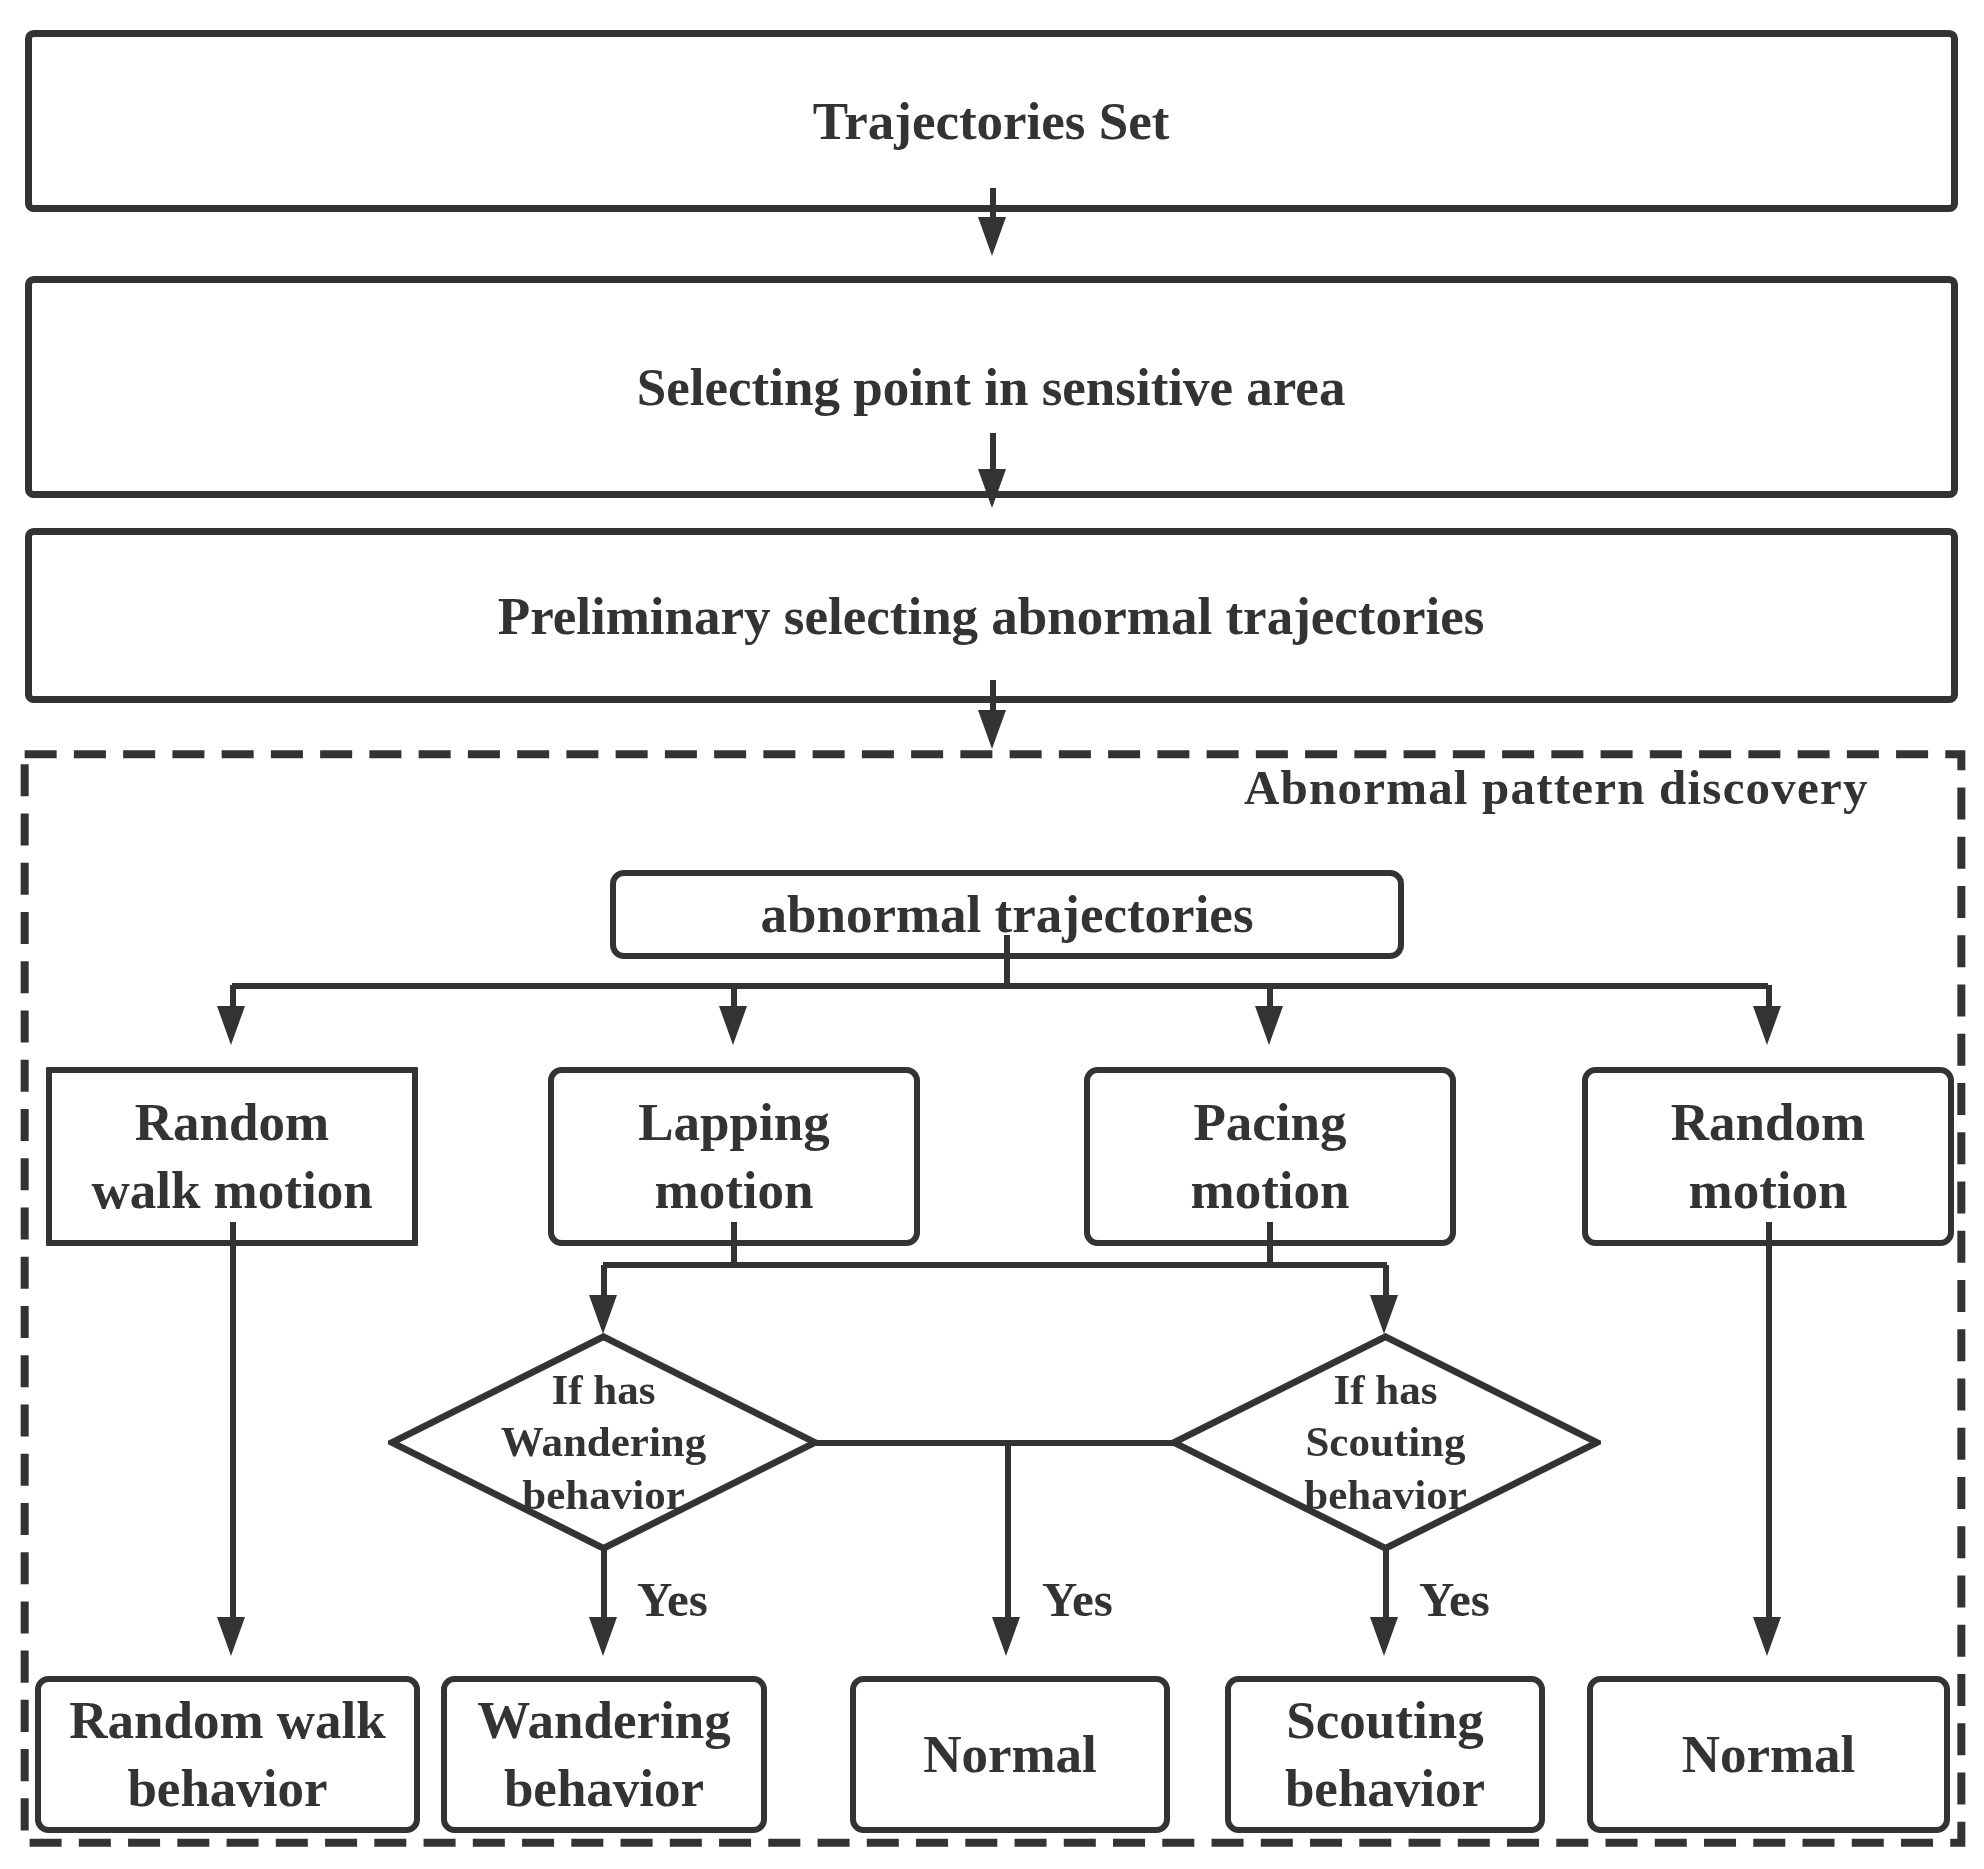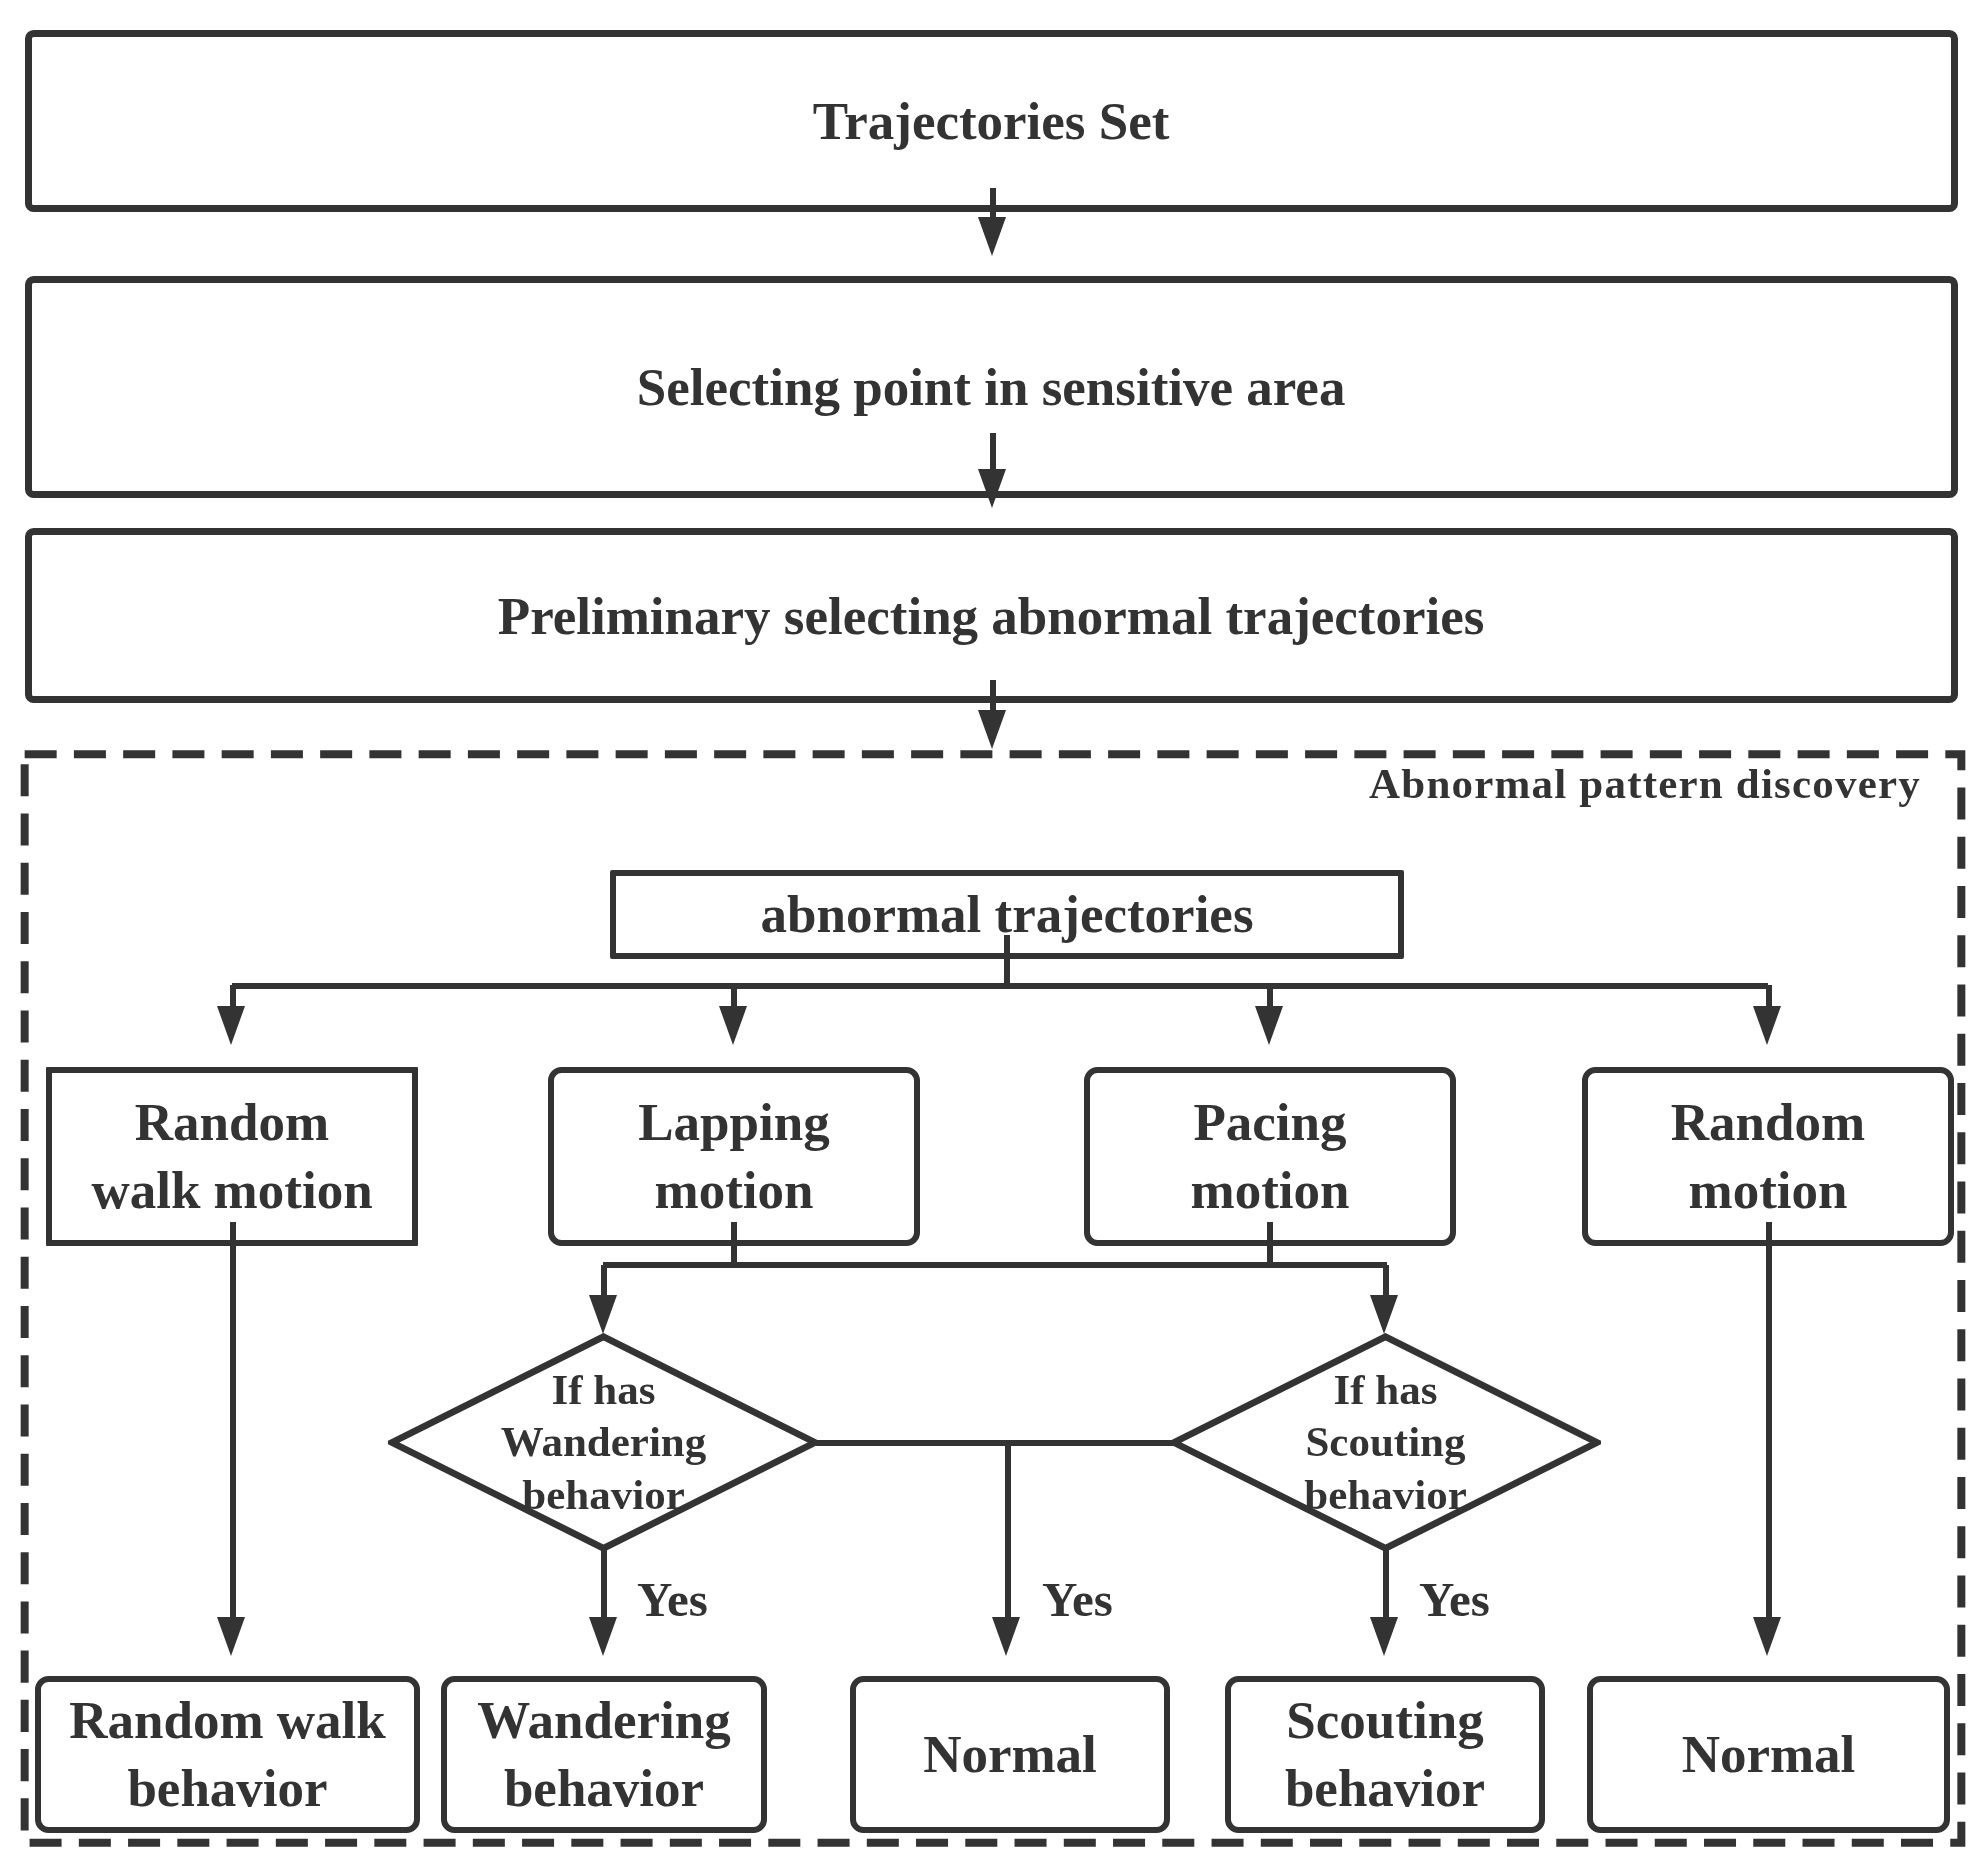--- a/index.html
+++ b/index.html
@@ -42,22 +42,22 @@
   .diamond-label{
     position:absolute;
     display:flex;flex-direction:column;
     align-items:center;justify-content:center;
     font-weight:bold;font-size:43px;line-height:1.22;
     text-align:center;
   }
   .yes{position:absolute;font-weight:bold;font-size:49px;}
   .region-label{
     position:absolute;
-    font-weight:bold;font-size:43px;
-    text-align:right;
+    font-weight:bold;font-size:49px;
+    text-align:left;
     letter-spacing:1.2px;
   }
   .dash-rect{position:absolute;}
 </style>
 </head>
 <body>
 
 <div class="canvas">
 
   <div class="box big" style="left:24.6px;top:9.9px;width:1933px;height:182px;">
@@ -80,21 +80,21 @@
 
   <div class="vline" style="left:990px;top:680px;height:34px;"></div>
   <div class="ah" style="left:978px;top:710px;"></div>
 
   <svg class="dash-rect" style="left:19.7px;top:750px;" width="1946" height="1097" viewBox="0 0 3160 1782">
     <rect x="7" y="7" width="3146" height="1768" fill="none" stroke="#333333" stroke-width="13" stroke-dasharray="52 28"></rect>
   </svg>
 
   <div class="region-label" style="left:1244px;top:759px;width:677px;">Abnormal pattern discovery</div>
 
-  <div class="box small" style="left:610px;top:850px;width:794px;height:89px;border-radius:2px;">
+  <div class="box small" style="left:610px;top:850px;width:794px;height:89px;border-radius:14px;">
     <span>abnormal trajectories</span>
   </div>
 
   <div class="vline" style="left:1004px;top:935px;height:54px;"></div>
 
   <div class="hline" style="left:232px;top:983px;width:1536px;"></div>
 
   <div class="vline" style="left:230px;top:985px;height:24.6px;"></div>
   <div class="ah" style="left:217px;top:1006px;"></div>
 

